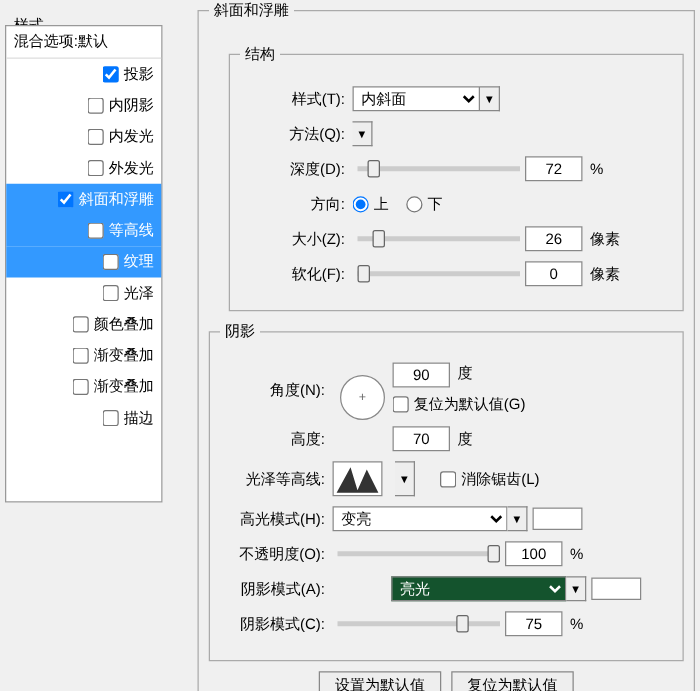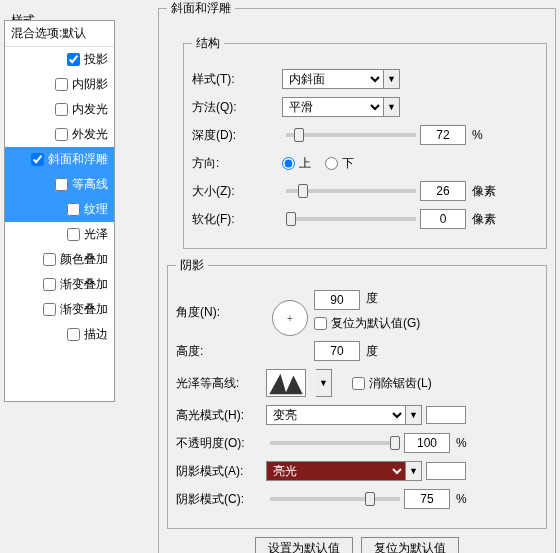--- a/index.html
+++ b/index.html
@@ -1,34 +1,34 @@
 <!DOCTYPE html>
 <html><head>
 <meta charset="utf-8">
 <style>
 * { box-sizing: border-box; margin: 0; padding: 0; font-family: "Microsoft YaHei", "SimSun", sans-serif; font-size: 12px; }
 body { background: #f0f0f0; width: 560px; height: 553px; position: relative; }
 
-.left-panel { position: absolute; left: 4px; top: 20px; width: 111px; height: 382px; border: 1px solid #999; background: #fff; }
+.left-panel { position: absolute; left: 4px; top: 20px; width: 126px; height: 382px; border: 1px solid #999; background: #fff; }
 .left-title { position: absolute; left: 8px; top: 12px; background: #f0f0f0; padding: 0 3px; }
 .blend-row { padding: 4px 6px; border-bottom: 1px solid #ddd; }
 .style-row { display: flex; align-items: center; padding: 4px 6px; gap: 4px; cursor: pointer; justify-content: flex-end; }
 .style-row.selected { background: #3399ff; color: #fff; }
 .style-row.sub { padding-left: 22px; }
 .style-row input[type=checkbox] { width: 13px; height: 13px; }
 
 fieldset { border: 1px solid #aaa; margin-bottom: 8px; padding: 10px 8px 12px 8px; position: relative; }
 fieldset > legend { padding: 0 4px; }
 
 .fieldset-main { position: absolute; left: 158px; top: 0; width: 398px; }
 .fieldset-struct { margin-top: 8px; margin-left: 16px; }
 .fieldset-shadow { }
 
 .row { display: flex; align-items: center; margin: 6px 0; height: 22px; }
-.label { width: 90px; padding-right: 6px; white-space: nowrap; }
+.label { width: 90px; text-align: right; padding-right: 6px; white-space: nowrap; }
 
 select { height: 20px; border: 1px solid #888; background: #fff; padding: 0 2px; }
 select.w80 { width: 102px; }
 select.w140 { width: 140px; }
 
 .slider { flex: 0 0 130px; height: 4px; background: #ccc; position: relative; margin: 0 4px; }
 .slider .thumb { position: absolute; top: -5px; width: 10px; height: 14px; background: #eee; border: 1px solid #666; border-radius: 2px; }
 
 input[type=text].num { width: 46px; height: 20px; border: 1px solid #888; text-align: center; }
 .unit { margin-left: 6px; }
@@ -38,21 +38,21 @@
 
 .angle-dial { width: 36px; height: 36px; border: 1px solid #888; border-radius: 50%; background: #fff; position: relative; margin: 0 8px; }
 .angle-dial::after { content: "+"; position: absolute; left: 50%; top: 50%; transform: translate(-50%,-50%); font-size: 10px; color: #666; }
 
 .contour-box { width: 40px; height: 28px; border: 1px solid #888; background: #fff; position: relative; margin-right: 10px; }
 .contour-box svg { width: 100%; height: 100%; }
 
 .color-swatch { width: 40px; height: 18px; border: 1px solid #888; background: #fff; margin-left: 4px; }
 
 .dropdown-arrow { width: 16px; height: 20px; border: 1px solid #888; border-left: none; background: #eee; display: flex; align-items: center; justify-content: center; font-size: 9px; }
-select.highlighted { background: #7f1d1d; color: #fff; }
+select.highlighted { background: #14532d; color: #fff; margin-left: 47px; }
 
 .bottom-buttons { display: flex; justify-content: center; gap: 8px; margin-top: 6px; }
 button.btn { height: 22px; padding: 0 12px; border: 1px solid #888; background: #eee; cursor: pointer; }
 
 .chk { width: 13px; height: 13px; margin-right: 4px; }
 </style>
 </head>
 <body>
 
 <div class="left-title">样式</div>
@@ -117,21 +117,20 @@
     <legend>结构</legend>
 
     <div class="row">
       <span class="label">样式(T):</span>
       <select class="w80"><option>内斜面</option></select>
       <span class="dropdown-arrow">▼</span>
     </div>
 
     <div class="row">
       <span class="label">方法(Q):</span>
-      <select class="w80"><option>平滑</option></select>
       <span class="dropdown-arrow">▼</span>
     </div>
 
     <div class="row">
       <span class="label">深度(D):</span>
       <div class="slider">
           <div class="thumb" style="left:8px"></div>
         </div>
       <input type="text" class="num" value="72" style="">
       <span class="unit">%</span>

